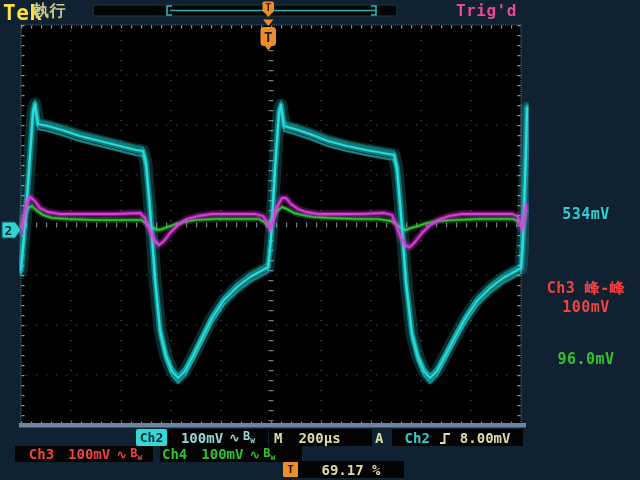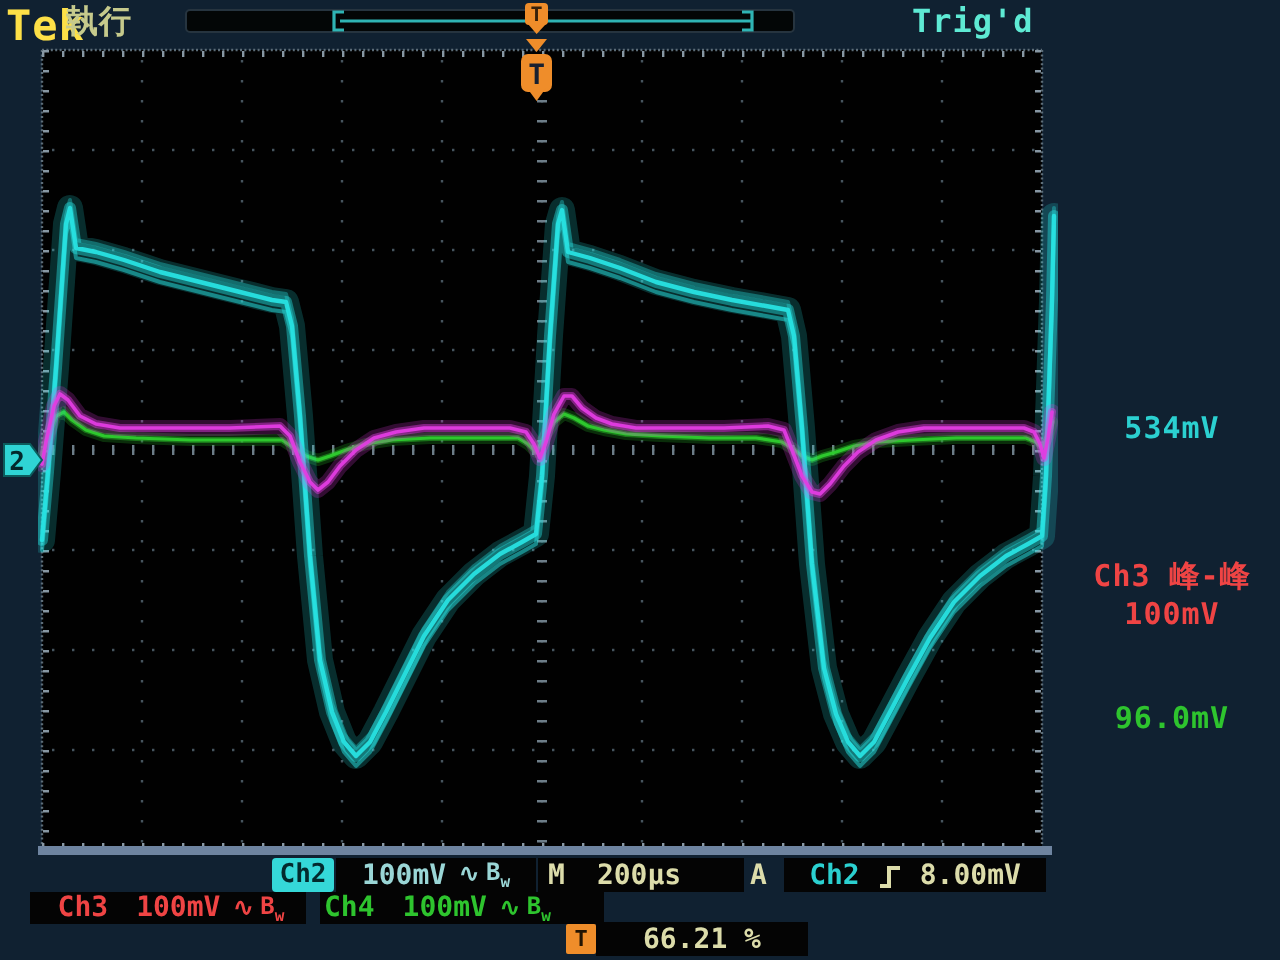--- a/index.html
+++ b/index.html
@@ -102,21 +102,21 @@
         <polygon points="2,222 15,222 21,230 15,238 2,238" fill="#2fd4d4" stroke="#0c5c5c" stroke-width="1"></polygon>
         <text x="8.5" y="235" text-anchor="middle" font-size="13" font-weight="bold" fill="#03292c">2</text>
       </g>
 
       <rect x="19" y="423" width="507" height="4.5" fill="#6e84a0"></rect>
     </g>
   </svg>
 
   <div class="t hdr" style="left:3px;top:3px;color:#fde047;font-size:21px;">Tek</div>
   <div class="t hdr" style="left:33px;top:3px;color:#c6ca8c;">執行</div>
-  <div class="t hdr" style="left:456px;top:3px;color:#5eead4;">Trig'd</div>
+  <div class="t hdr" style="left:456px;top:3px;color:#ec4899;">Trig'd</div>
 
   <div class="meas c-cy" style="top:205px;">
     <div>534mV</div>
   </div>
   <div class="meas c-mg" style="top:279px;">
     <div>Ch3 峰-峰</div>
     <div>100mV</div>
   </div>
   <div class="meas c-gr" style="top:350px;">
     <div>96.0mV</div>
@@ -148,15 +148,15 @@
     <span class="bw"><span>B</span><sub>w</sub></span>
   </div>
   <div class="box c-gr" style="left:150px;top:446px;width:140px;height:16px;padding-left:2px;margin-left:10px;">
     <span>Ch4</span>
     <span style="margin-left:14px;">100mV</span>
     <span class="cpl">∿</span>
     <span class="bw"><span>B</span><sub>w</sub></span>
   </div>
 
   <div class="badge" style="left:283px;top:462px;width:15px;height:15px;background:#ef8d2a;color:#221302;font-size:11px;border-radius:1px;">T</div>
-  <div class="box c-cream" style="left:298px;top:461px;width:106px;height:17px;justify-content:center;">66.21 %</div>
+  <div class="box c-cream" style="left:298px;top:461px;width:106px;height:17px;justify-content:center;">69.17 %</div>
 
 </div>
 
 </body></html>

